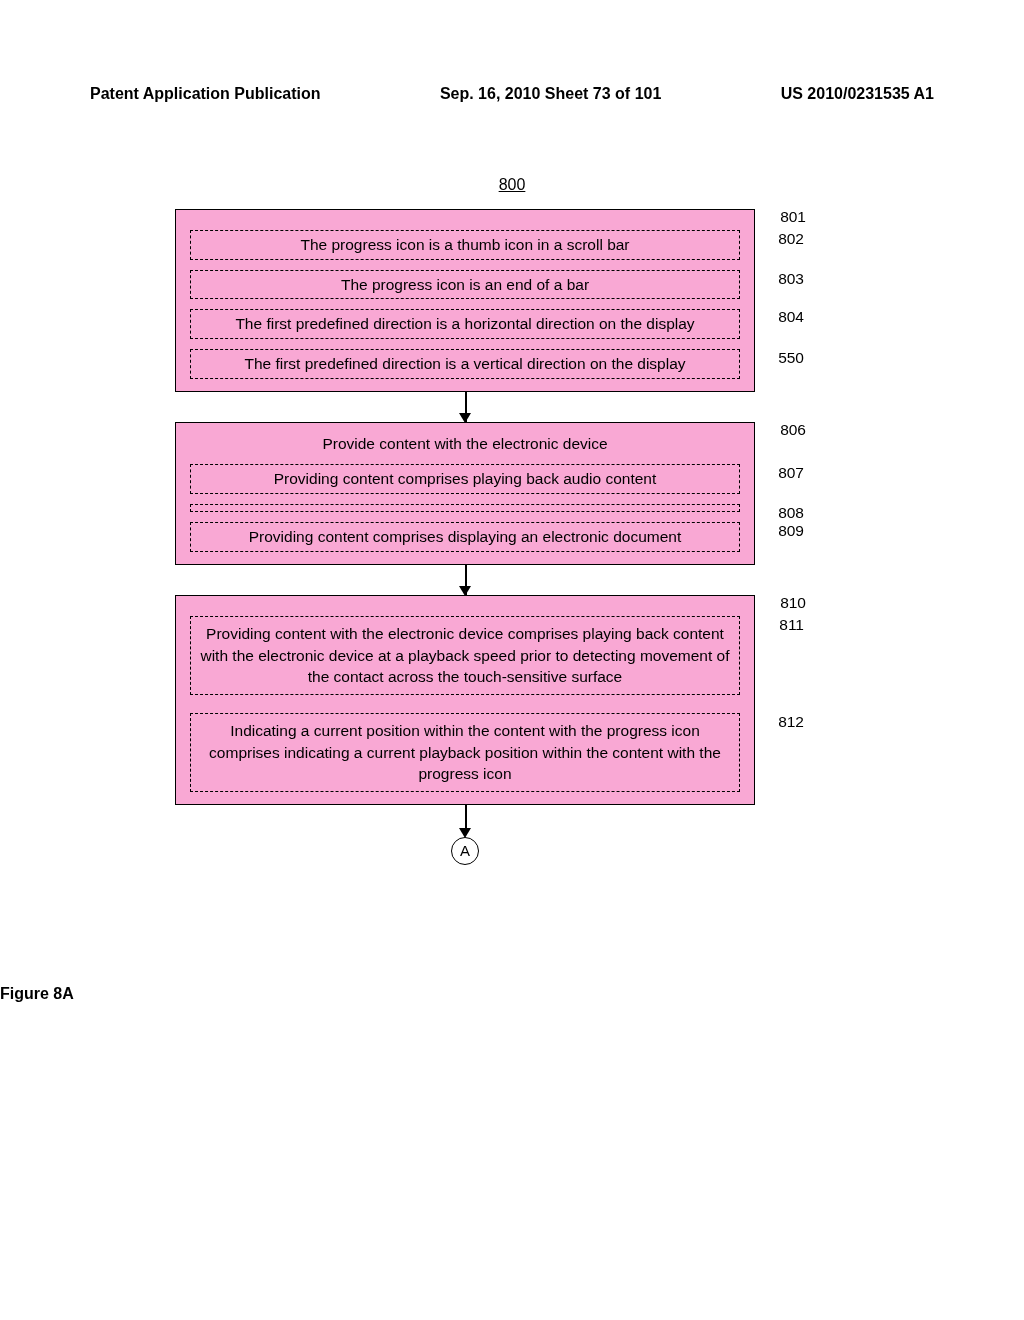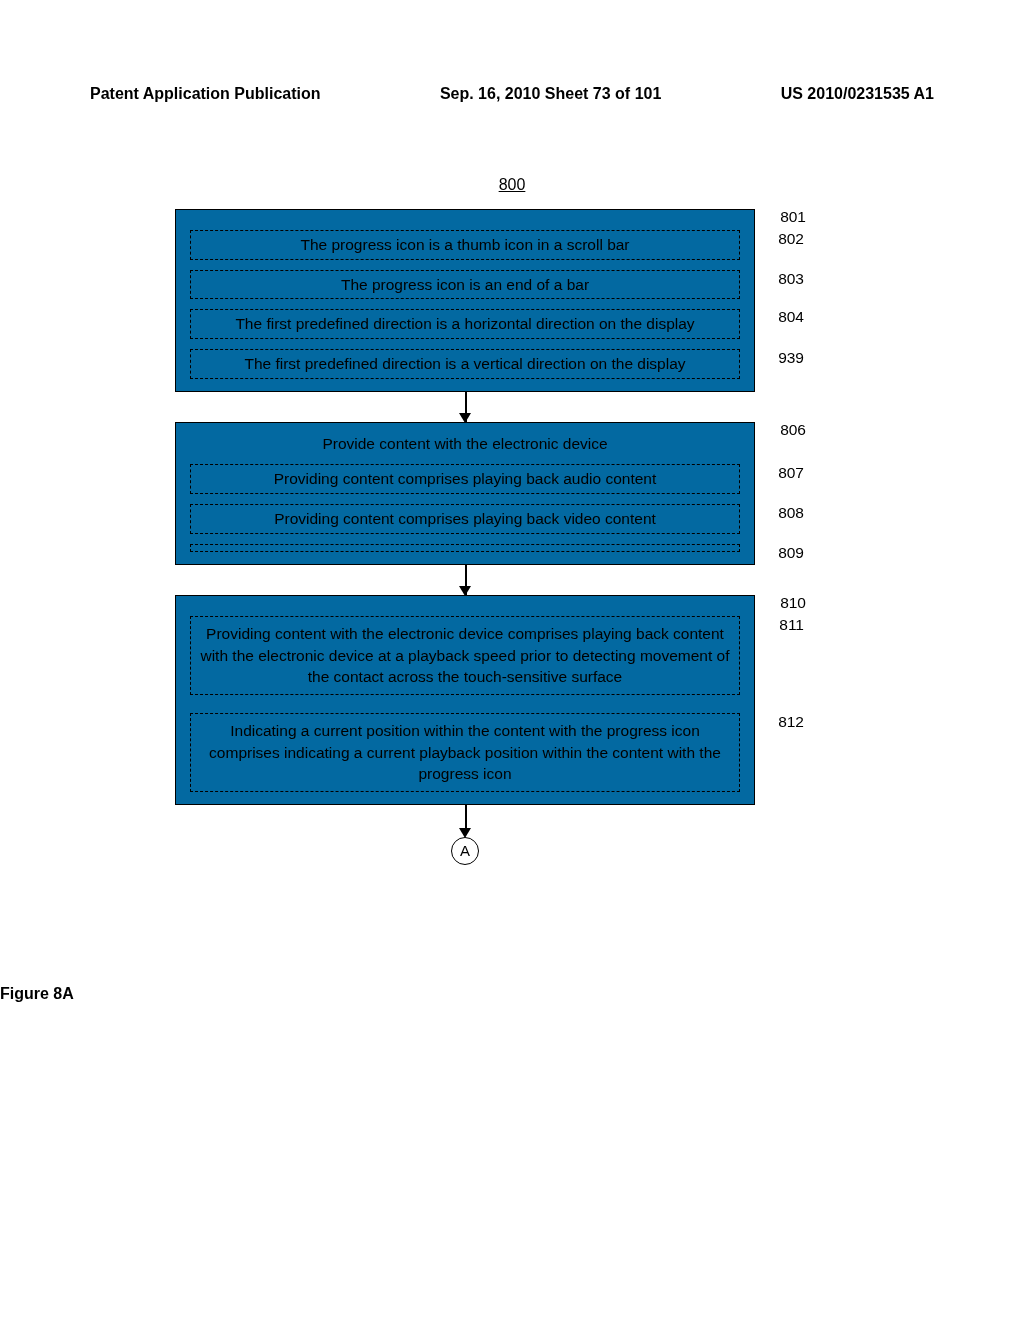--- a/index.html
+++ b/index.html
@@ -41,21 +41,21 @@
     }
     .flow-container {
       position: relative;
       width: 640px;
       margin-left: 175px;
     }
     .box {
       position: relative;
       border: 1.5px solid #000;
       padding: 10px 14px 12px 14px;
-      background: #0369a1;
+      background: #f9a8d4;
       width: 580px;
     }
     .main-text {
       text-align: center;
       font-size: 15.5px;
       line-height: 1.4;
       margin-bottom: 4px;
       padding: 0 8px;
     }
     .sub-box {
@@ -169,38 +169,38 @@
       <div class="sub-box">
         <span>The progress icon is an end of a bar</span>
         <span class="ref-label" style="top:-3px; right:-65px;">803</span>
       </div>
       <div class="sub-box">
         <span>The first predefined direction is a horizontal direction on the display</span>
         <span class="ref-label" style="top:-4px; right:-65px;">804</span>
       </div>
       <div class="sub-box">
         <span>The first predefined direction is a vertical direction on the display</span>
-        <span class="ref-label" style="top:-3px; right:-65px;">939</span>
+        <span class="ref-label" style="top:-3px; right:-65px;">550</span>
       </div>
     </div>
 
     <div class="arrow-segment"></div>
 
     <div class="box">
       <span class="ref-label" style="top:-2px; right:-52px;">806</span>
       <div class="main-text">Provide content with the electronic device</div>
       <div class="sub-box">
         <span>Providing content comprises playing back audio content</span>
         <span class="ref-label" style="top:-3px; right:-65px;">807</span>
       </div>
       <div class="sub-box">
-        <span>Providing content comprises playing back video content</span>
         <span class="ref-label" style="top:-3px; right:-65px;">808</span>
       </div>
       <div class="sub-box">
+        <span>Providing content comprises displaying an electronic document</span>
         <span class="ref-label" style="top:-3px; right:-65px;">809</span>
       </div>
     </div>
 
     <div class="arrow-segment"></div>
 
     <div class="box">
       <span class="ref-label" style="top:-2px; right:-52px;">810</span>
       <div class="sub-box tall">
         <span>Providing content with the electronic device comprises playing back content with the electronic device at a playback speed prior to detecting movement of the contact across the touch-sensitive surface</span>

